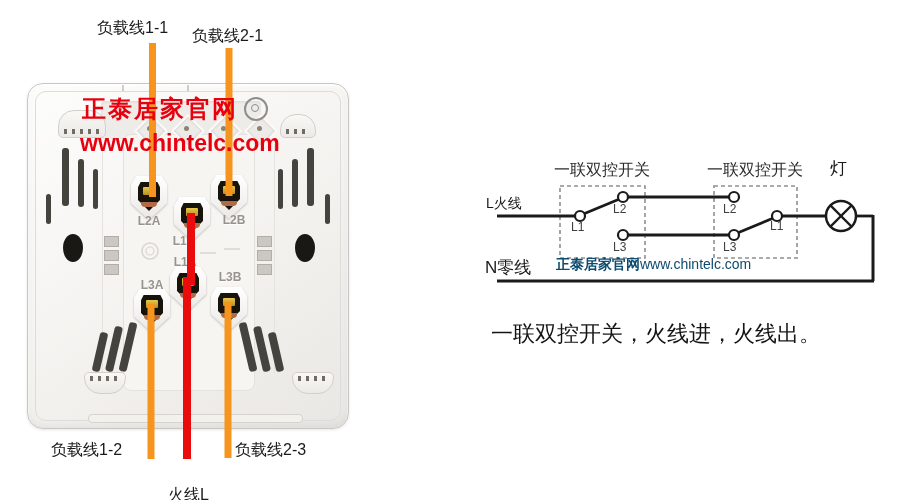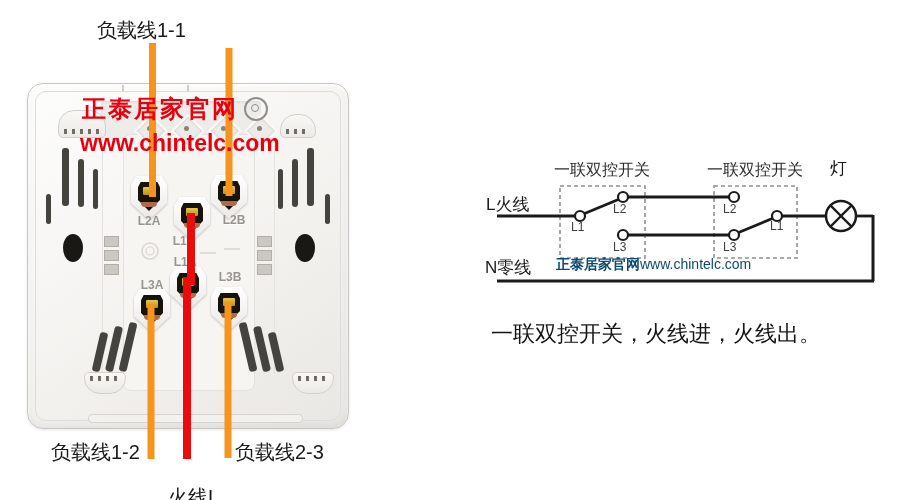--- a/index.html
+++ b/index.html
@@ -1,19 +1,19 @@
 <!DOCTYPE html>
 <html><head>
 <meta charset="utf-8">
 <style>
   html,body{margin:0;padding:0;background:#ffffff;}
   .canvas{position:relative;width:899px;height:500px;background:#ffffff;overflow:hidden;
           font-family:"Liberation Sans","DejaVu Sans",sans-serif;}
   .lbl{position:absolute;white-space:nowrap;color:#1a1a1a;line-height:1.1;}
-  .big-label{font-size:20px;}
+  .big-label{font-size:16px;}
   .wm1{font-size:24px;font-weight:bold;color:#e8000f;letter-spacing:2px;z-index:6;}
   .wm1b{font-size:23px;font-weight:bold;color:#e8000f;z-index:6;}
   .dg-title{font-size:16px;color:#2b2b2b;text-align:center;width:100px;}
   .dg-node{font-size:12px;color:#404040;}
   .dg-wm{font-size:14px;color:#0c4a6e;z-index:6;}
   .dg-wm .cn{font-weight:bold;}
   .caption{font-size:22px;color:#141414;}
   
   .plate{position:absolute;left:27px;top:83px;width:320px;height:344px;border-radius:16px;
          background:linear-gradient(145deg,#fdfdfc 0%,#f4f2ef 55%,#e9e7e3 100%);
@@ -201,31 +201,32 @@
       </g>
       <g>
         <circle cx="841" cy="216" r="15" fill="#ffffff" stroke-width="2.5"></circle>
         <line x1="830.4" y1="205.4" x2="851.6" y2="226.6" stroke-width="2.2"></line>
         <line x1="851.6" y1="205.4" x2="830.4" y2="226.6" stroke-width="2.2"></line>
       </g>
     </g>
   </svg>
 
   <div class="lbl big-label z5" style="left:97px;top:19px">负载线1-1</div>
+  <div class="lbl big-label z5" style="left:192px;top:27px">负载线2-1</div>
   <div class="lbl big-label z5" style="left:51px;top:441px">负载线1-2</div>
   <div class="lbl big-label z5" style="left:168px;top:486px">火线L</div>
   <div class="lbl big-label z5" style="left:235px;top:441px">负载线2-3</div>
 
   <div class="lbl wm1" style="left:82px;top:96px">正泰居家官网</div>
   <div class="lbl wm1b" style="left:80px;top:131px">www.chintelc.com</div>
 
   <div class="lbl dg-title" style="left:552px;top:161px">一联双控开关</div>
   <div class="lbl dg-title" style="left:705px;top:161px">一联双控开关</div>
   <div class="lbl" style="left:830px;top:160px;font-size:17px">灯</div>
-  <div class="lbl" style="left:486px;top:196px;font-size:17px">L火线</div>
+  <div class="lbl" style="left:486px;top:196px;font-size:14px">L火线</div>
   <div class="lbl" style="left:485px;top:259px;font-size:17px">N零线</div>
 
   <div class="lbl dg-node" style="left:571px;top:221px">L1</div>
   <div class="lbl dg-node" style="left:613px;top:203px">L2</div>
   <div class="lbl dg-node" style="left:613px;top:241px">L3</div>
   <div class="lbl dg-node" style="left:723px;top:203px">L2</div>
   <div class="lbl dg-node" style="left:723px;top:241px">L3</div>
   <div class="lbl dg-node" style="left:770px;top:220px">L1</div>
 
   <div class="lbl dg-wm" style="left:556px;top:257px"><span class="cn">正泰居家官网</span><span>www.chintelc.com</span></div>

